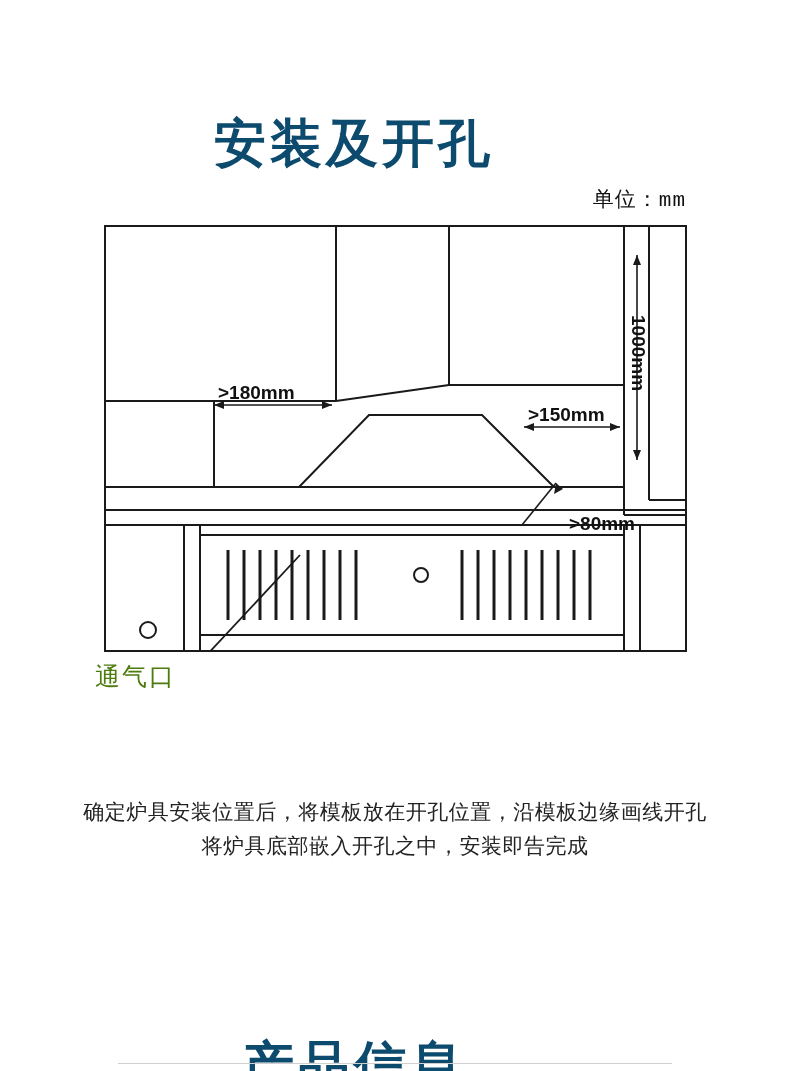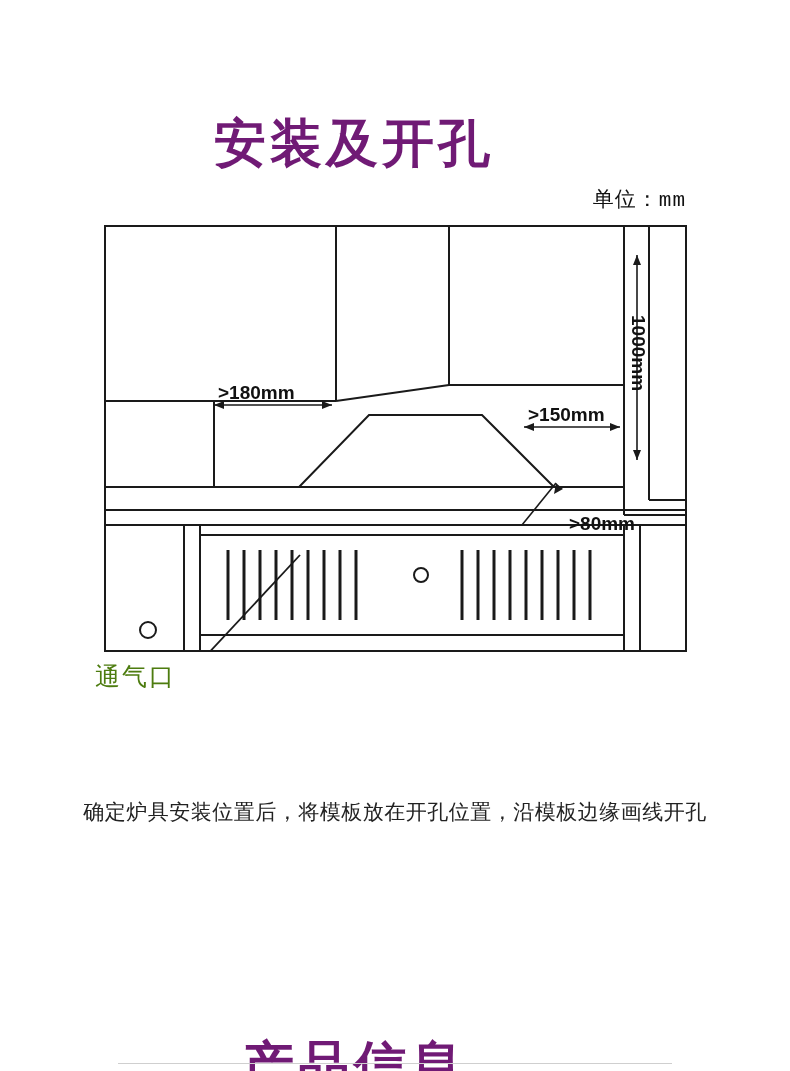--- a/index.html
+++ b/index.html
@@ -21,21 +21,21 @@
     height: 1071px;
   }
   .section-title {
     position: absolute;
     left: 0;
     width: 708px;
     text-align: center;
     font-weight: bold;
     font-size: 52px;
     letter-spacing: 4px;
-    color: #701a75;
+    color: #0c4a6e;
     font-family: "DejaVu Sans", "Liberation Sans", sans-serif;
   }
   #title-install { top: 74px; }
   #title-product { top: 996px; }
 
   .unit-label {
     position: absolute;
     right: 104px;
     top: 185px;
     font-size: 21px;
@@ -184,19 +184,20 @@
       <text x="424" y="196" font-family="Liberation Sans, sans-serif" font-size="19" font-weight="bold" fill="#111">&gt;150mm</text>
       <text x="465" y="305" font-family="Liberation Sans, sans-serif" font-size="19" font-weight="bold" fill="#111">&gt;80mm</text>
       <text x="0" y="0" font-family="Liberation Sans, sans-serif" font-size="19" font-weight="bold" fill="#111" transform="translate(528,90) rotate(90)">1000mm</text>
     </svg>
   </div>
 
   <div class="vent-label">通气口</div>
 
   <div class="caption" id="caption-block">
     <div>确定炉具安装位置后，将模板放在开孔位置，沿模板边缘画线开孔</div>
+    <div>将炉具底部嵌入开孔之中，安装即告完成</div>
   </div>
 
   <h1 class="section-title" id="title-product">产品信息</h1>
 
   <div class="bottom-rule"></div>
 
 </div>
 
 </body></html>

